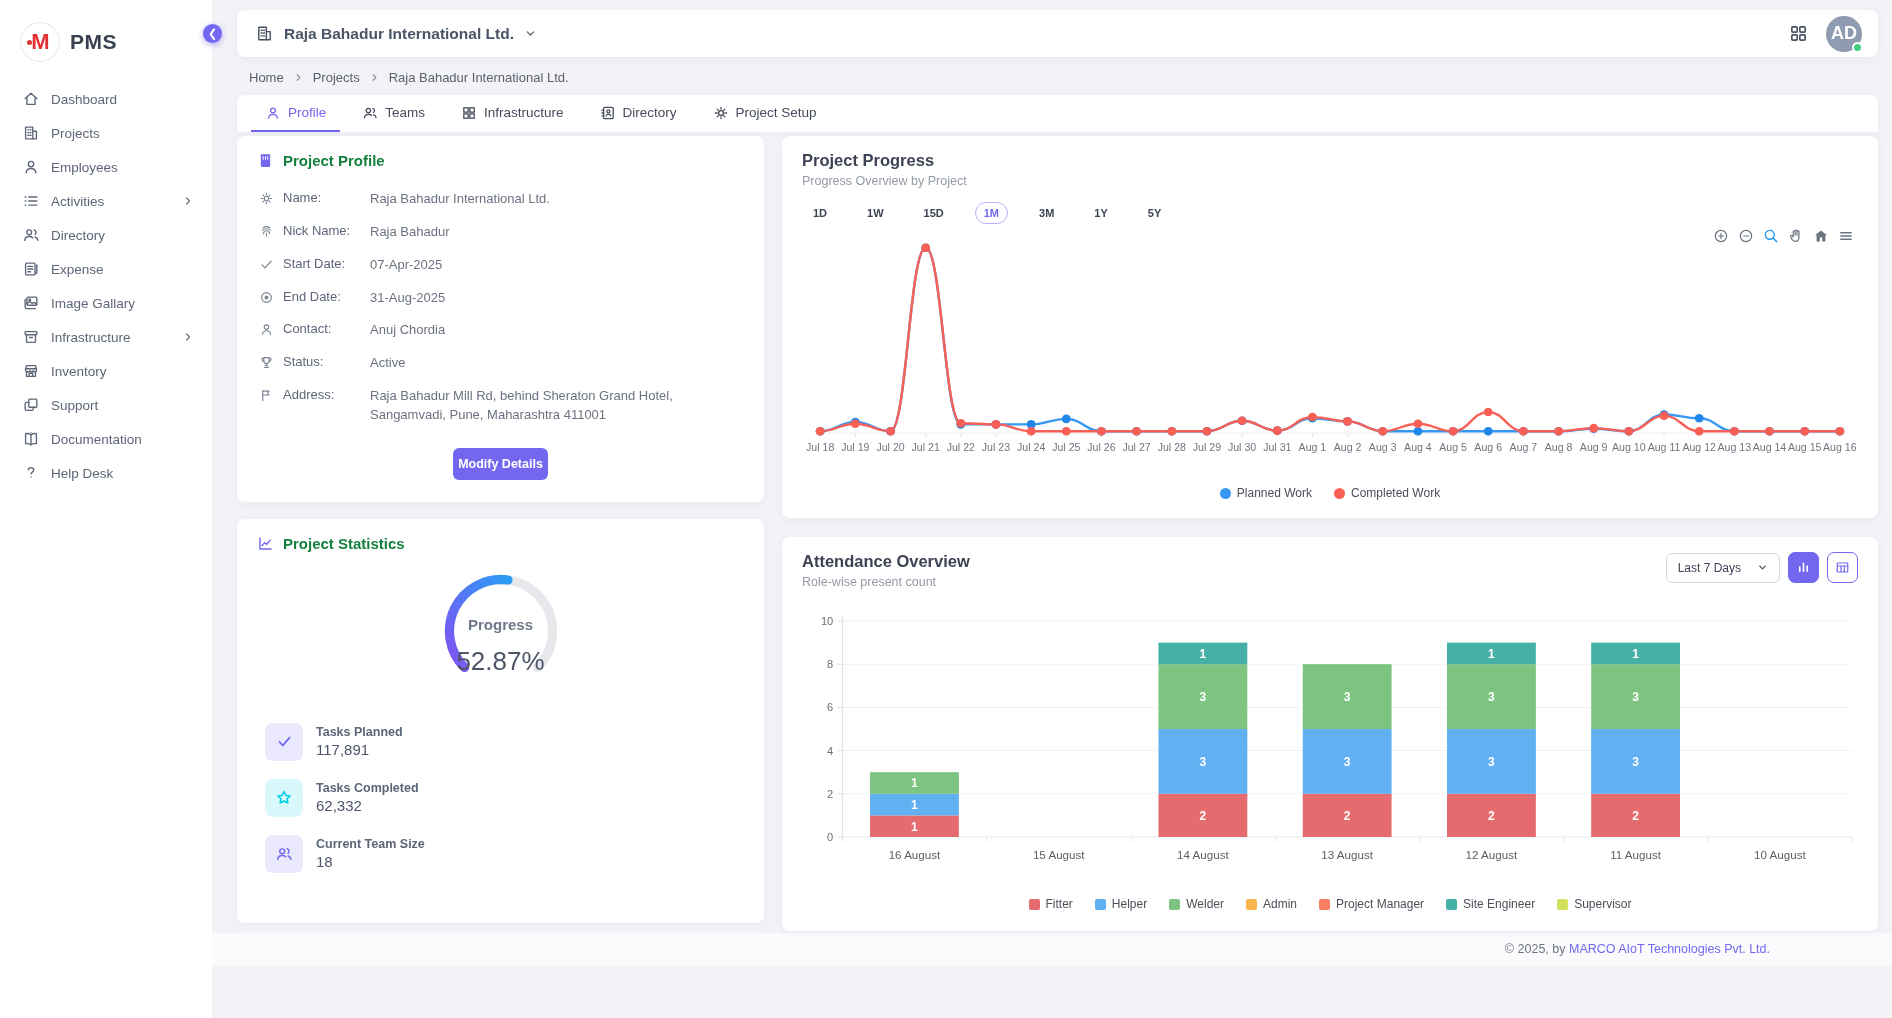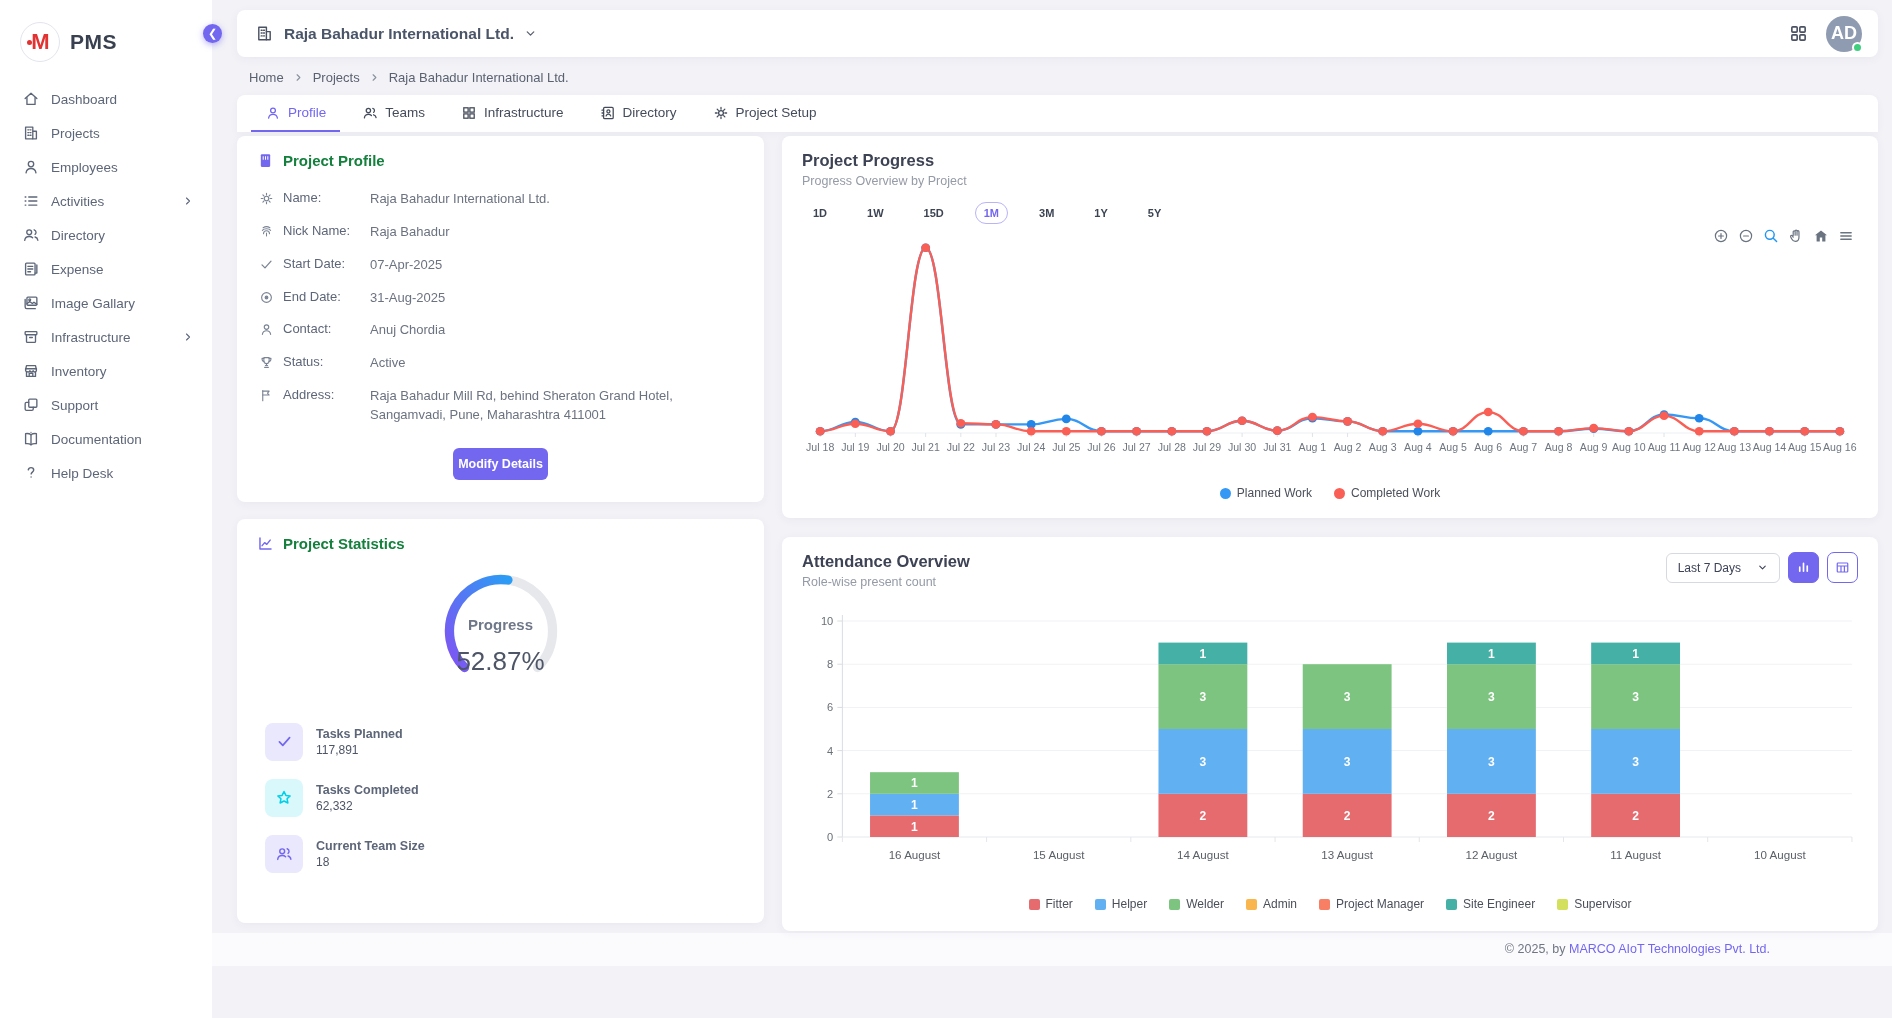--- a/index.html
+++ b/index.html
@@ -57,21 +57,21 @@
   
   .stats-card { padding:16px 20px; min-height:404px; }
   .gauge-wrap { position:relative; width:134px; margin:18px auto 6px auto; height:118px; }
   .gauge-label { position:absolute; left:0; right:0; top:46px; text-align:center; font-size:15px; font-weight:bold; color:#6f7888; }
   .gauge-value { position:absolute; left:0; right:0; top:76px; text-align:center; font-size:26px; color:#4d5566; }
   .stat-row { display:flex; align-items:center; gap:13px; padding:9px 0 9px 8px; }
   .stat-icon { width:38px; height:38px; border-radius:8px; display:flex; align-items:center; justify-content:center; }
   .stat-icon.purple { background:#eae8fd; }
   .stat-icon.cyan { background:#d9f8fc; }
   .stat-label { font-size:12.5px; font-weight:bold; color:#5d6678; }
-  .stat-value { font-size:12px; color:#4d5566; margin-top:2px; }
+  .stat-value { font-size:15px; color:#4d5566; margin-top:2px; }
   .stats-list { margin-top:26px; }
 
   
   .progress-card { padding:15px 20px 10px 20px; position:relative; }
   .chart-title { font-size:16.5px; font-weight:bold; color:#3d4354; }
   .chart-sub { font-size:12.5px; color:#949aa6; margin-top:4px; }
   .range-row { display:flex; align-items:center; gap:22px; margin:14px 0 2px 2px; }
   .range-btn { font-size:11px; font-weight:bold; color:#3c4453; background:none; border:1px solid transparent; border-radius:13px; padding:4px 8px; cursor:pointer; font-family:"Liberation Sans",sans-serif; }
   .range-btn.active { color:#7367f0; border-color:#b9b3f8; }
   .chart-toolbar { position:absolute; right:24px; top:92px; display:flex; align-items:center; gap:9px; }

